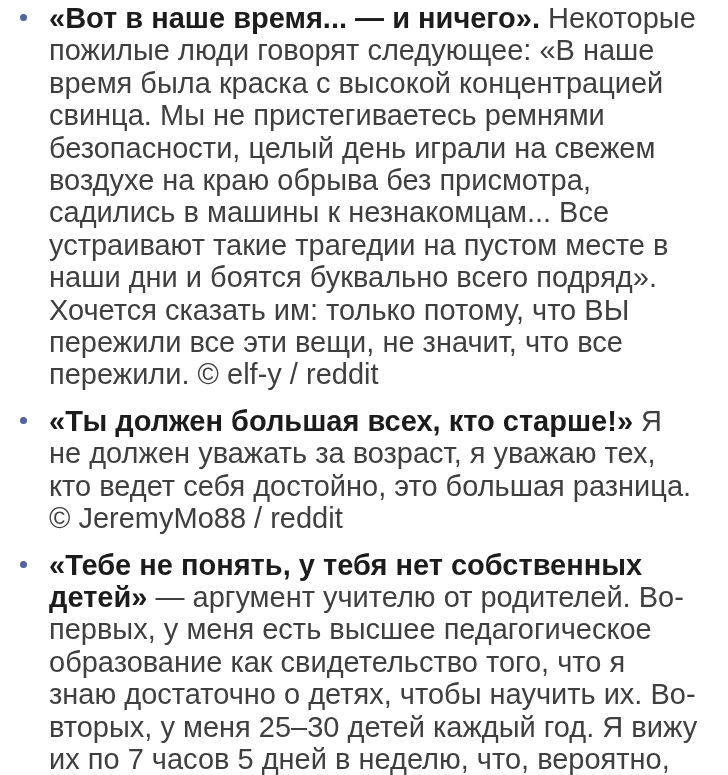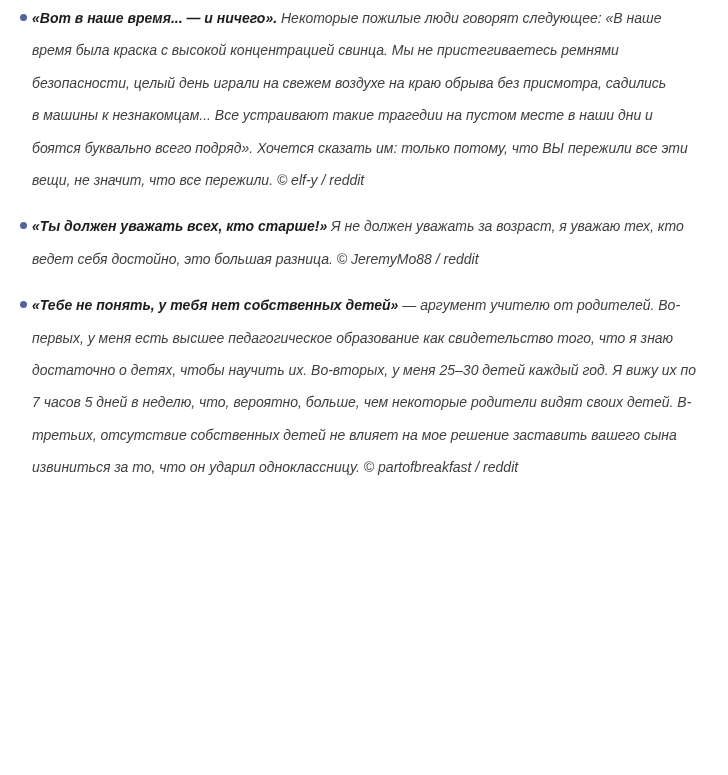--- a/index.html
+++ b/index.html
@@ -13,26 +13,25 @@
     font-family: "Liberation Sans", sans-serif;
   }
   .article {
     padding: 2px 28px 0 0;
   }
   ul.quotes-list {
     list-style: none;
   }
   ul.quotes-list li {
     position: relative;
-    padding-left: 32px;
+    padding-left: 49px;
     margin-bottom: 14px;
-    font-size: 14px;
+    font-size: 29px;
     line-height: 32.4px;
     color: var(--text_color, #3f3f3f);
-    font-style: italic;
   }
   ul.quotes-list li .bullet {
     position: absolute;
     left: 20px;
     top: 12px;
     width: 7px;
     height: 7px;
     border-radius: 50%;
     background: var(--bullet_color, #52639e);
   }
@@ -43,19 +42,19 @@
 </style>
 </head>
 <body>
 
 <div class="article">
   <ul class="quotes-list">
     <li>
       <span class="bullet"></span><span class="lead">«Вот в наше время... — и ничего».</span><span class="body"> Некоторые пожилые люди говорят следующее: «В наше время была краска с&nbsp;высокой концентрацией свинца. Мы не пристегиваетесь ремнями безопасности, целый день играли на свежем воздухе на краю обрыва без присмотра, садились в&nbsp;машины к незнакомцам... Все устраивают такие трагедии на&nbsp;пустом месте в наши дни и боятся буквально всего подряд». Хочется сказать им: только потому, что ВЫ пережили все эти вещи, не значит, что все пережили. © elf-y / reddit</span>
     </li>
     <li>
-      <span class="bullet"></span><span class="lead">«Ты должен уважать всех, кто старше!»</span><span class="body"> Я не должен уважать за возраст, я уважаю тех, кто ведет себя достойно, это большая разница. © JeremyMo88 / reddit</span>
+      <span class="bullet"></span><span class="lead">«Ты должен большая всех, кто старше!»</span><span class="body"> Я не должен уважать за возраст, я уважаю тех, кто ведет себя достойно, это большая разница. © JeremyMo88 / reddit</span>
     </li>
     <li>
       <span class="bullet"></span><span class="lead">«Тебе не понять, у тебя нет собственных детей»</span><span class="body"> — аргумент учителю от родителей. Во-первых, у меня есть высшее педагогическое образование как свидетельство того, что я знаю достаточно о детях, чтобы научить их. Во-вторых, у меня 25–30 детей каждый год. Я вижу их по 7 часов 5 дней в неделю, что, вероятно, больше, чем некоторые родители видят своих детей. В-третьих, отсутствие собственных детей не влияет на мое решение заставить вашего сына извиниться за то, что он ударил одноклассницу. © partofbreakfast / reddit</span>
     </li>
   </ul>
 </div>
 
 </body></html>

